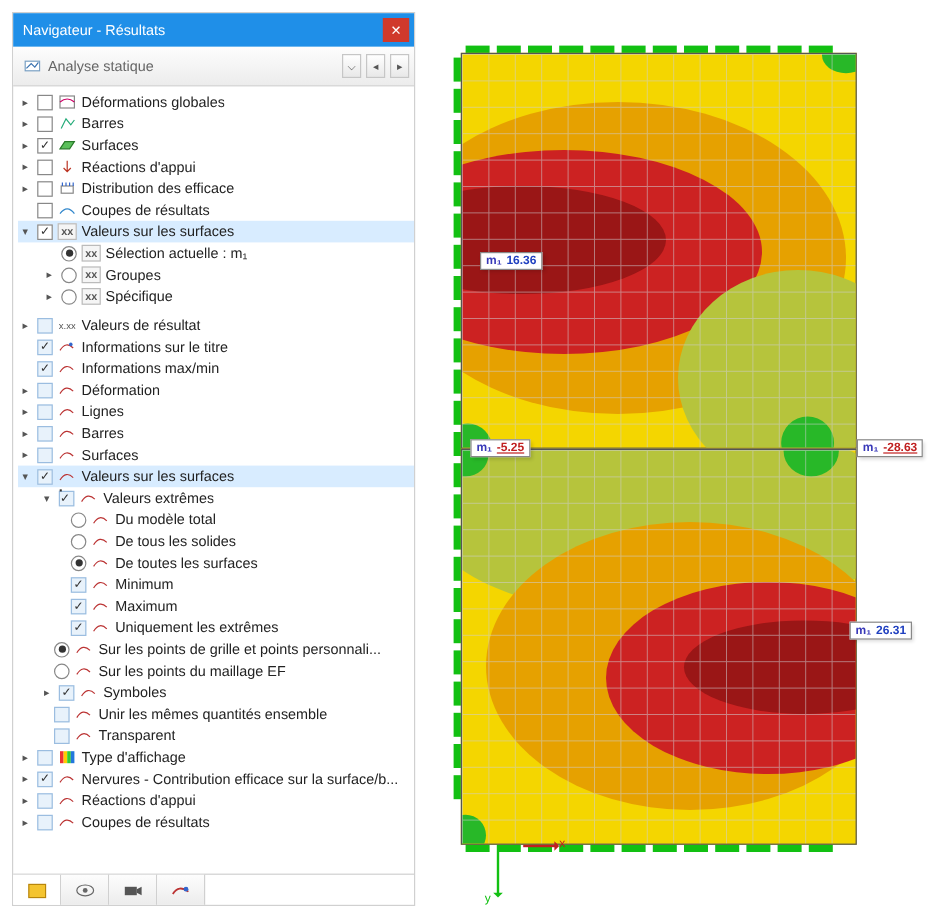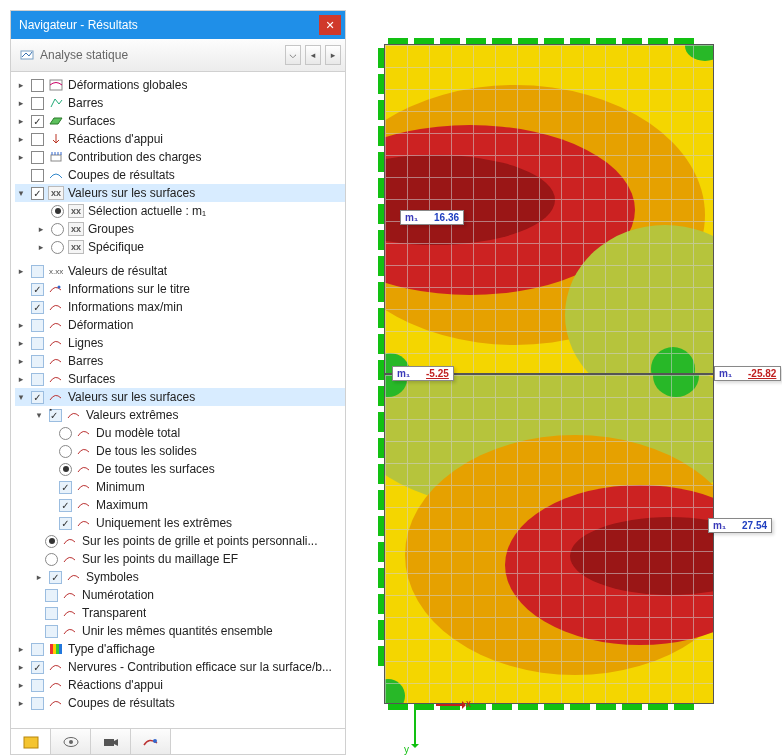--- a/index.html
+++ b/index.html
@@ -149,21 +149,21 @@
     opacity:.55;
   }
   .supp-h{position:absolute;height:8px;display:flex;gap:6px;}
   .supp-h div{width:20px;height:8px;background:#12c012;}
   .supp-v{position:absolute;width:8px;display:flex;flex-direction:column;gap:6px;}
   .supp-v div{width:8px;height:20px;background:#12c012;}
   .tag{
     position:absolute;
     background:#fff;border:1px solid #888;
     font-size:10px;padding:1px 4px;
-    display:flex;align-items:center;gap:16px;
+    display:flex;align-items:center;gap:4px;
     box-shadow:2px 2px 3px rgba(0,0,0,.15);
   }
   .tag .m{color:#3838b8;font-weight:600;}
   .tag .v{font-weight:600;}
   .tag .vn{color:#c02020;font-weight:600;text-decoration:underline;}
   .axis{position:absolute;}
   .arr-x{left:52px;top:660px;width:28px;height:2px;background:#c02020;}
   .arr-x::after{content:"";position:absolute;right:-6px;top:-3px;border:4px solid transparent;border-left-color:#c02020;}
   .lbl-x{position:absolute;left:82px;top:654px;color:#c02020;font-size:10px;}
   .arr-y{left:30px;top:666px;width:2px;height:36px;background:#12c012;}
@@ -238,21 +238,21 @@
       </div>
       <div class="row">
         <span class="tw">▸</span>
           <span class="chk"></span>
         <span class="ic">
             <svg width="14" height="12">
               <rect x="2" y="4" width="10" height="6" fill="none" stroke="#888"></rect>
               <path d="M3 4 L3 1 M6 4 L6 1 M9 4 L9 1 M12 4 L12 1" stroke="#36c"></path>
             </svg>
           </span>
-        <span class="lbl">Contribution des charges</span>
+        <span class="lbl">Distribution des efficace</span>
       </div>
       <div class="row">
         <span class="stub"></span>
           <span class="chk"></span>
         <span class="ic">
             <svg width="14" height="12">
               <path d="M1 9 Q7 1 13 9" stroke="#38c" fill="none"></path>
             </svg>
           </span>
         <span class="lbl">Coupes de résultats</span>
@@ -459,39 +459,30 @@
           </span>
           <span class="lbl">Symboles</span>
         </div>
       <div class="row" style="padding-left:30px">
           <span class="chk light"></span>
           <span class="ic">
             <svg width="14" height="12">
               <path d="M1 9 Q6 1 12 7" stroke="#b33" fill="none"></path>
             </svg>
           </span>
-          <span class="lbl">Numérotation</span>
+          <span class="lbl">Unir les mêmes quantités ensemble</span>
         </div>
       <div class="row" style="padding-left:30px">
           <span class="chk light"></span>
           <span class="ic">
             <svg width="14" height="12">
               <path d="M1 9 Q6 1 12 7" stroke="#b33" fill="none"></path>
             </svg>
           </span>
           <span class="lbl">Transparent</span>
-        </div>
-      <div class="row" style="padding-left:30px">
-          <span class="chk light"></span>
-          <span class="ic">
-            <svg width="14" height="12">
-              <path d="M1 9 Q6 1 12 7" stroke="#b33" fill="none"></path>
-            </svg>
-          </span>
-          <span class="lbl">Unir les mêmes quantités ensemble</span>
         </div>
 
       <div class="row">
           <span class="tw">▸</span>
           <span class="chk light"></span>
           <span class="ic">
             <svg width="14" height="12">
               <rect x="1" y="1" width="3" height="10" fill="#e33"></rect>
               <rect x="4" y="1" width="3" height="10" fill="#fc0"></rect>
               <rect x="7" y="1" width="3" height="10" fill="#3c3"></rect>
@@ -641,25 +632,25 @@
     <div class="tag" style="left:16px;top:166px">
       <span class="m">m₁</span>
       <span class="v" style="color:#2040c0">16.36</span>
     </div>
     <div class="tag" style="left:8px;top:322px">
       <span class="m">m₁</span>
       <span class="vn">-5.25</span>
     </div>
     <div class="tag" style="left:330px;top:322px">
       <span class="m">m₁</span>
-      <span class="vn">-25.82</span>
+      <span class="vn">-28.63</span>
     </div>
     <div class="tag" style="left:324px;top:474px">
       <span class="m">m₁</span>
-      <span class="v" style="color:#2040c0">27.54</span>
+      <span class="v" style="color:#2040c0">26.31</span>
     </div>
 
     <div class="axis arr-x"></div>
     <div class="lbl-x">x</div>
     <div class="axis arr-y"></div>
     <div class="lbl-y">y</div>
   </div>
 </div>
 
 </body></html>

